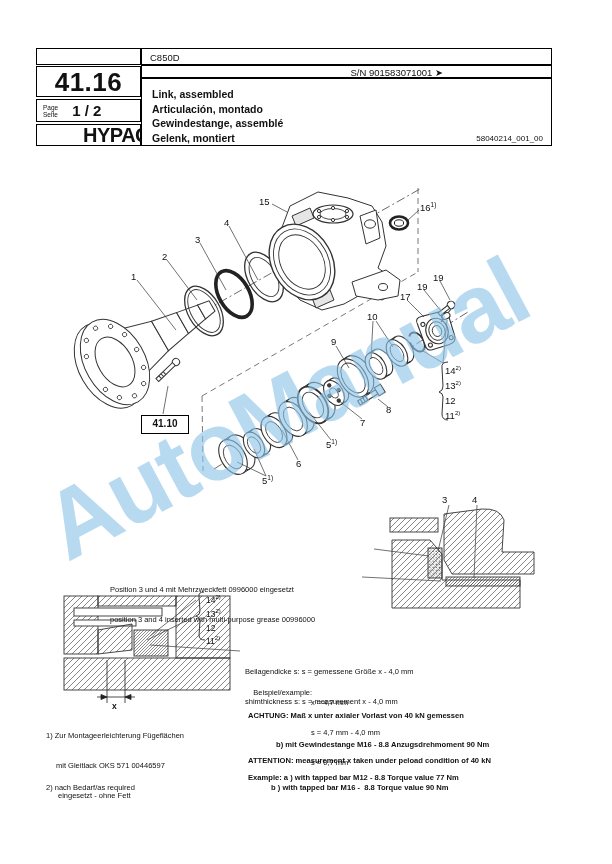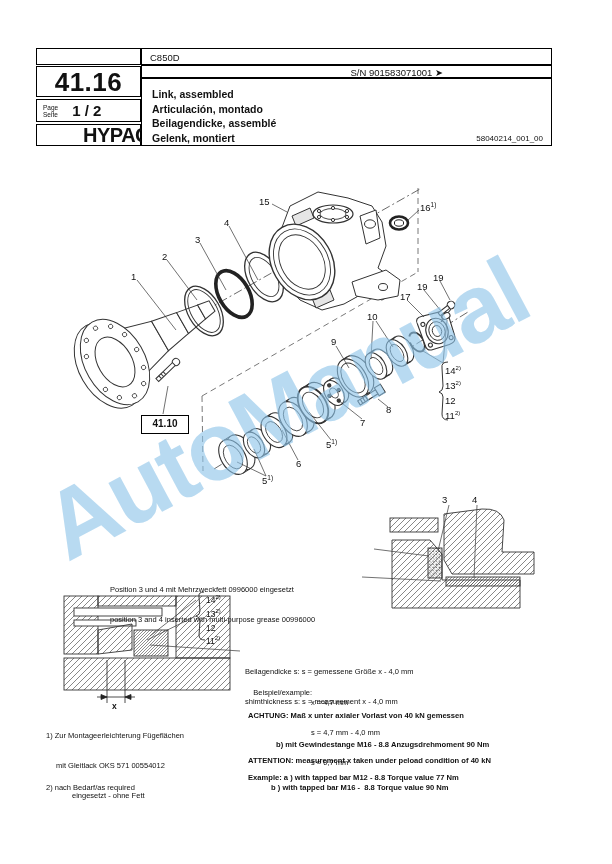--- a/index.html
+++ b/index.html
@@ -53,21 +53,21 @@
 
   <div class="cell model-text" style="left:141px;top:48px;width:411px;height:17px;"><span>C850D</span></div>
   <div class="cell sn-row" style="left:141px;top:65px;width:411px;height:13px;">
     <span>S/N 901583071001</span>
     <span>➤</span>
   </div>
   <div class="cell" style="left:141px;top:78px;width:411px;height:68px;">
     <div class="titles">
       <div>Link, assembled</div>
       <div>Articulación, montado</div>
-      <div>Beilagendicke, assemblé</div>
+      <div>Gewindestange, assemblé</div>
       <div>Gelenk, montiert</div>
     </div>
     <div class="docnum">58040214_001_00</div>
   </div>
 
   <svg width="612" height="864" viewBox="0 0 612 864">
     <defs>
       <pattern id="h1" patternUnits="userSpaceOnUse" width="6" height="6">
         <path d="M0,6 L6,0" stroke="#555" stroke-width="0.7"></path>
       </pattern>
@@ -384,22 +384,22 @@
     <span>Beispiel/example:</span>
   </div>
   <div class="t75" style="left:311px;top:678px;">
     <div>x = 4,7 mm</div>
     <div>s = 4,7 mm - 4,0 mm</div>
     <div>s = 0,7 mm</div>
   </div>
 
   <div class="t75" style="left:46px;top:711px;">
     <div>1) Zur Montageerleichterung Fügeflächen</div>
-    <div style="margin-left:10px;">mit Gleitlack OKS 571 00554012</div>
-    <div style="margin-left:26px;">eingesetzt - ohne Fett</div>
+    <div style="margin-left:10px;">mit Gleitlack OKS 571 00446597</div>
+    <div style="margin-left:12px;">eingesetzt - ohne Fett</div>
   </div>
   <div class="t75" style="left:46px;top:783px;">2) nach Bedarf/as required</div>
 
   <div class="t75b" style="left:248px;top:711px;">ACHTUNG: Maß x unter axialer Vorlast von 40 kN gemessen</div>
   <div class="t75b" style="left:276px;top:740px;">b) mit Gewindestange M16 - 8.8 Anzugsdrehmoment 90 Nm</div>
   <div class="t75b" style="left:248px;top:756px;">ATTENTION: measurement x taken under peload condition of 40 kN</div>
   <div class="t75b" style="left:248px;top:773px;">Example: a ) with tapped bar M12 - 8.8 Torque value 77 Nm</div>
   <div class="t75b" style="left:271px;top:783px;">b ) with tapped bar M16 -  8.8 Torque value 90 Nm</div>
 
   <div id="wm">AutoManual</div>

